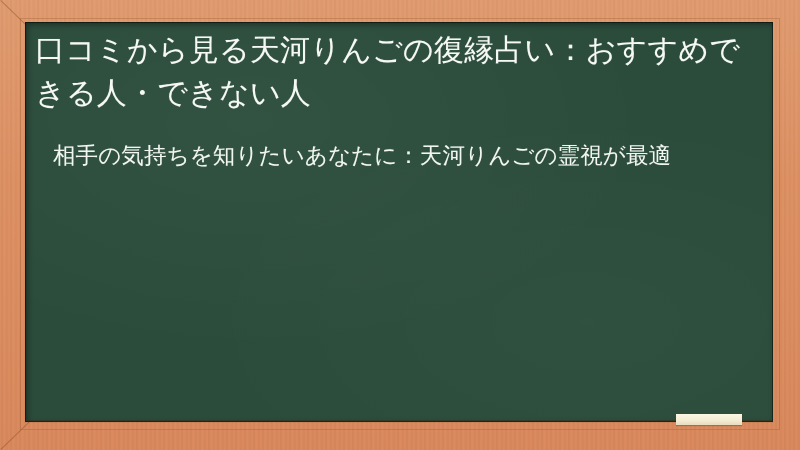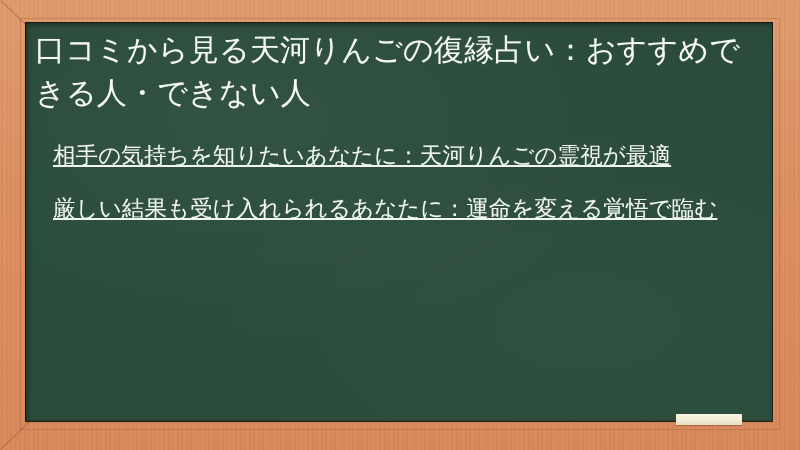--- a/index.html
+++ b/index.html
@@ -120,21 +120,20 @@
     padding: 0;
     list-style: none;
   }
   .list-item {
     font-size: 22.5px;
     line-height: 1.45;
     color: #f2f6f1;
     margin: 0 0 20px 0;
     letter-spacing: 0.1px;
     text-shadow: 0 0 1px rgba(255,255,255,0.2);
-    text-decoration: underline;
   }
   .list-item:last-child { margin-bottom: 0; }
 </style>
 </head>
 <body>
 
 <div id="stage">
 
   <div class="frame">
     <div class="seam-diag tl"></div>
@@ -148,17 +147,16 @@
   <div class="board-bottom-shadow"></div>
 
   <div class="chalk"></div>
 
   <div class="content">
 
     <div class="title">口コミから見る天河りんごの復縁占い：おすすめできる人・できない人</div>
 
     <ul class="list">
       <li class="list-item">相手の気持ちを知りたいあなたに：天河りんごの霊視が最適</li>
-      <li class="list-item">厳しい結果も受け入れられるあなたに：運命を変える覚悟で臨む</li>
     </ul>
 
   </div>
 </div>
 
 </body></html>

